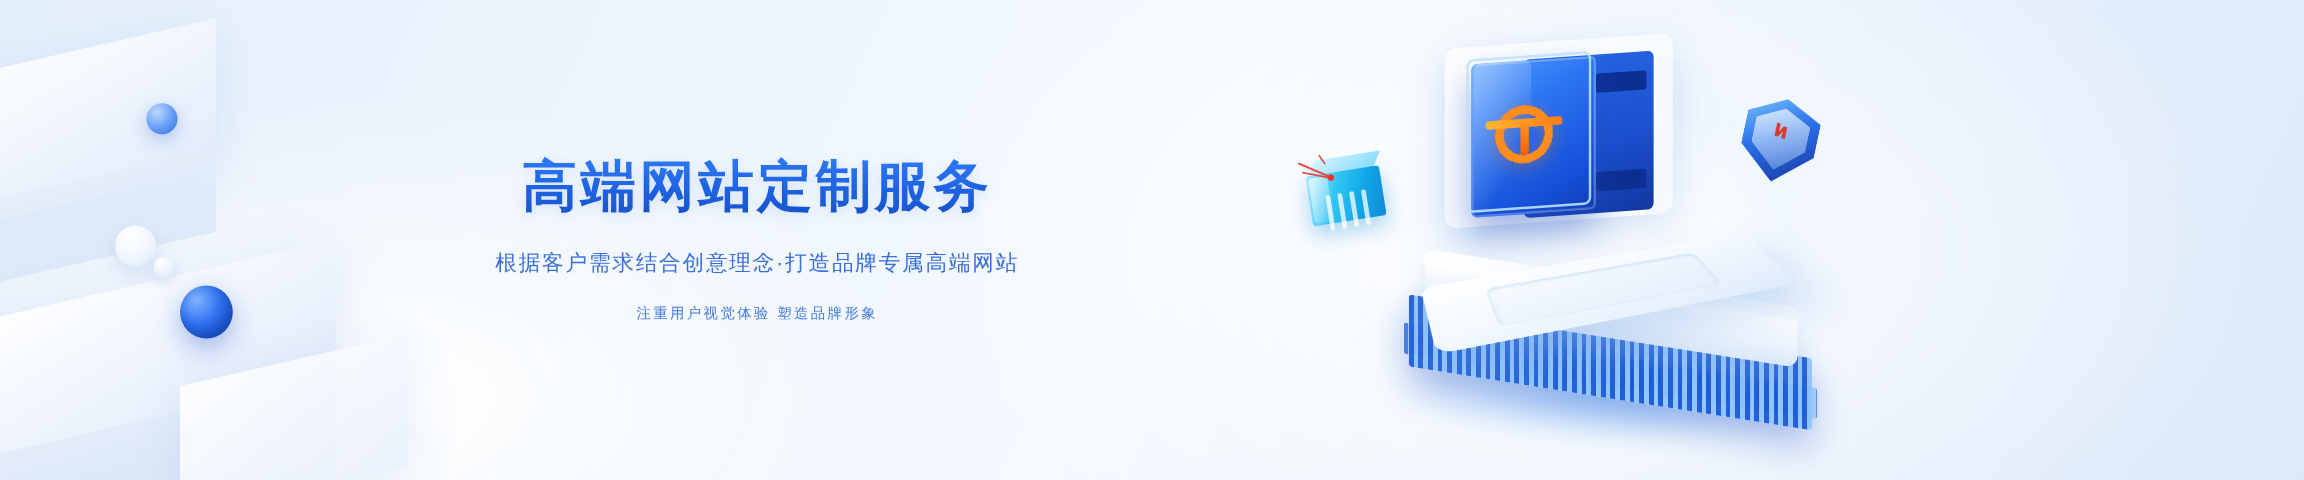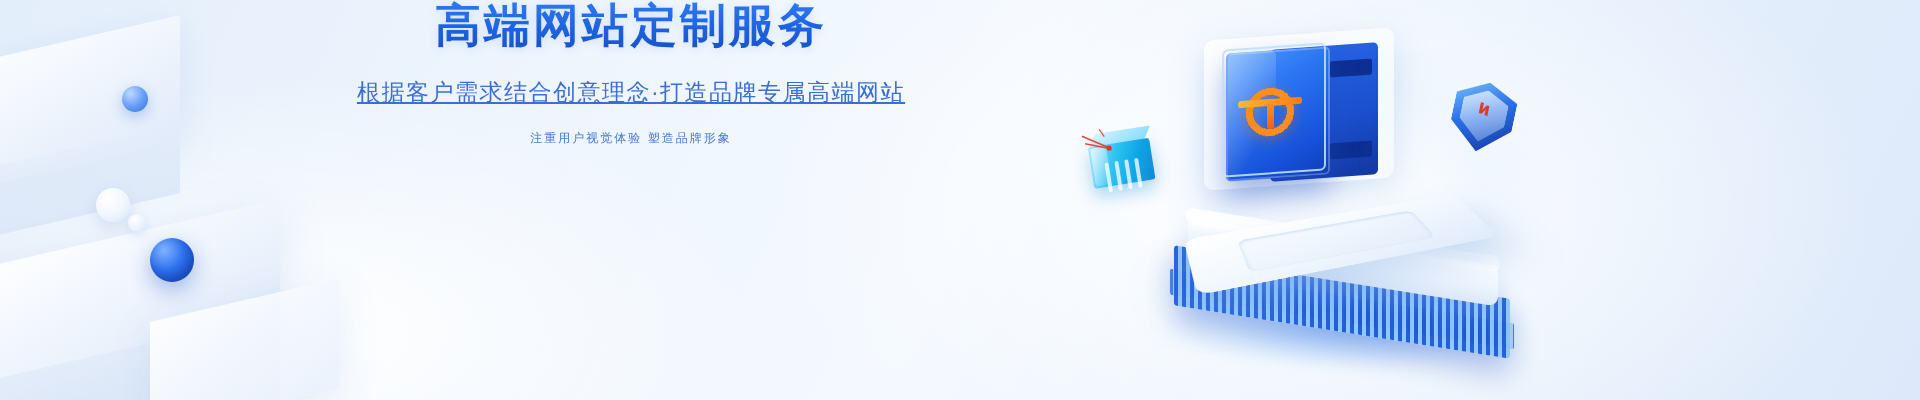--- a/index.html
+++ b/index.html
@@ -84,45 +84,44 @@
 
   
   .text-block {
     position:absolute;
     left:0; top:0;
     width:1250px;
     height:400px;
     display:flex;
     flex-direction:column;
     align-items:center;
-    justify-content:flex-start;
+    justify-content:center;
     padding-left:12px;
   }
   .headline {
     font-size:46px;
     font-weight:bold;
     letter-spacing:3px;
     color:#1a63e8;
     background:linear-gradient(180deg,#2e7bf6 0%, #1a5fe0 55%, #1450c9 100%);
     -webkit-background-clip:text;
     background-clip:text;
     -webkit-text-fill-color:transparent;
     text-shadow:0 2px 10px rgba(70,130,235,.18);
     line-height:1.1;
     margin-bottom:26px;
     white-space:nowrap;
   }
   .sub1 {
-    font-size:23px;
+    font-size:18px;
     color:#3a6fd8;
     letter-spacing:1.5px;
     margin-bottom:22px;
     white-space:nowrap;
     font-weight:500;
-    text-decoration:underline;
   }
   .sub2 {
     font-size:12px;
     color:#4678da;
     letter-spacing:2px;
     white-space:nowrap;
     font-weight:500;
   }
 
   

